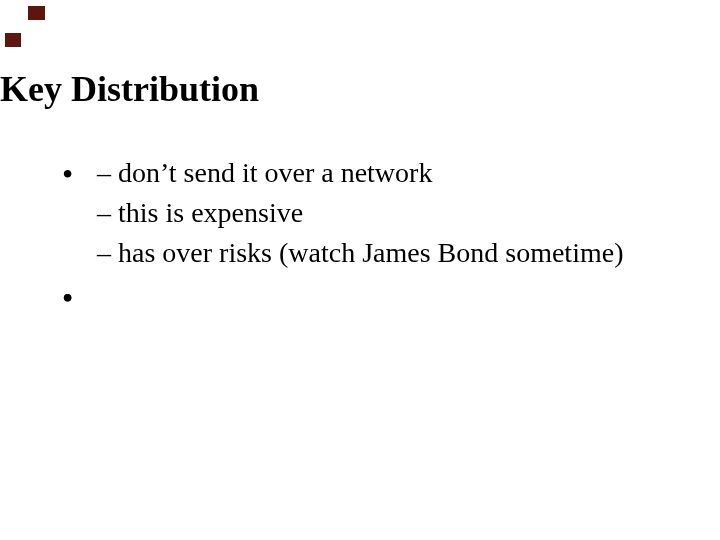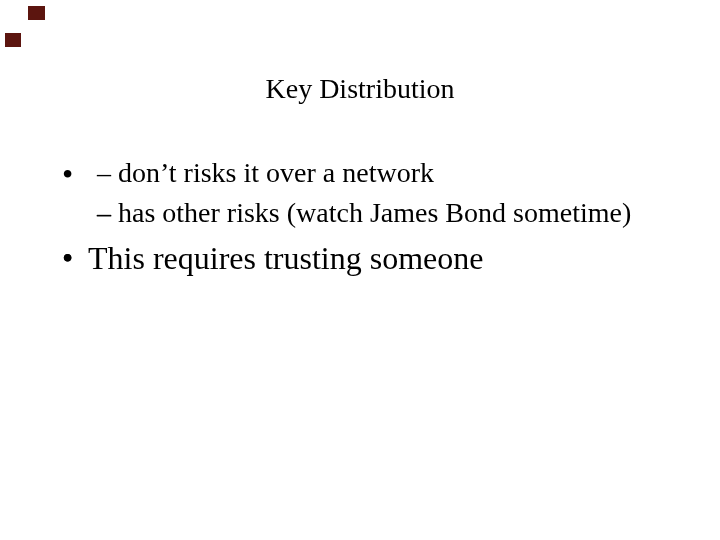--- a/index.html
+++ b/index.html
@@ -21,24 +21,23 @@
     background: #5c150f;
   }
   .corner-square.sq1 { left: 28px; top: 6px;  width: 17px; height: 14px; }
   .corner-square.sq2 { left: 5px;  top: 33px; width: 16px; height: 14px; }
   .title {
     position: absolute;
     top: 67px;
     left: 0;
     right: 0;
     margin: 0;
-    text-align: center;
-    font-size: 28px;
+    font-size: 36px;
     line-height: 44px;
-    font-weight: normal;
+    font-weight: bold;
     letter-spacing: 0;
   }
   .bullets {
     position: absolute;
     left: 60px;
     top: 153px;
     width: 600px;
     margin: 0;
     padding: 0;
     list-style: none;
@@ -68,19 +67,19 @@
 </style>
 </head>
 <body>
 
 <div class="slide" style="background: rgb(255, 255, 255); color: rgb(0, 0, 0);">
   <div class="corner-square sq1" style="background: rgb(92, 21, 15);"></div>
   <div class="corner-square sq2" style="background: rgb(92, 21, 15);"></div>
   <h1 class="title">Key Distribution</h1>
   <ul class="bullets">
       <li class="bullet level-1"><span class="glyph">•</span></li>
-      <li class="bullet level-2"><span class="glyph">–</span><span class="text">don’t risks it over a network</span></li>
-      <li class="bullet level-2"><span class="glyph">–</span></li>
-      <li class="bullet level-2"><span class="glyph">–</span><span class="text">has other risks (watch James Bond sometime)</span></li>
+      <li class="bullet level-2"><span class="glyph">–</span><span class="text">don’t send it over a network</span></li>
+      <li class="bullet level-2"><span class="glyph">–</span><span class="text">this is expensive</span></li>
+      <li class="bullet level-2"><span class="glyph">–</span><span class="text">has over risks (watch James Bond sometime)</span></li>
       <li class="bullet level-1"><span class="glyph">•</span></li>
-      <li class="bullet level-1"><span class="glyph">•</span><span class="text">This requires trusting someone</span></li>
+      <li class="bullet level-1"><span class="glyph">•</span></li>
     </ul>
 </div>
 
 </body></html>

